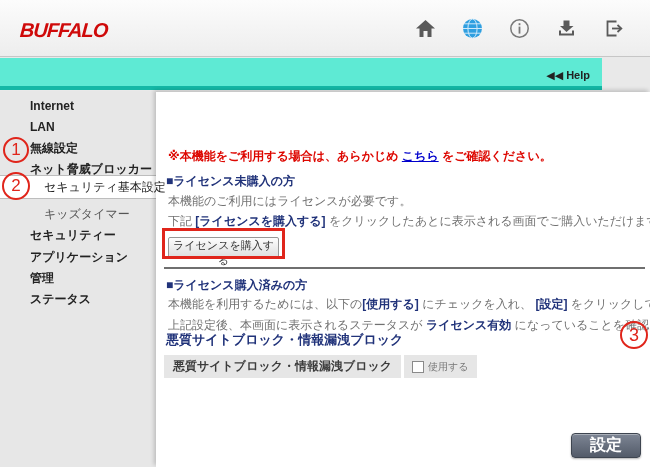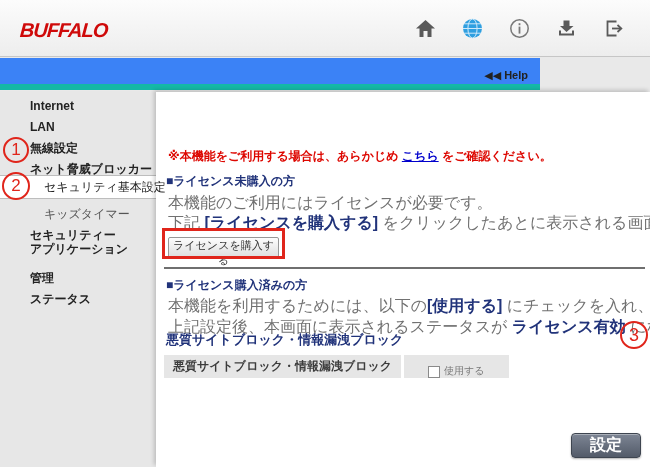--- a/index.html
+++ b/index.html
@@ -19,22 +19,22 @@
     font-size:20px; font-weight:bold; font-style:italic;
     color:#cf0a0a; letter-spacing:-1px; transform:skewX(-4deg);
   }
   .icon-group {
     position:absolute; right:26px; top:18px;
     display:flex; gap:26px; align-items:center;
   }
   .tb-icon { width:21px; height:21px; display:block; cursor:pointer; }
   
   .helpbar {
-    position:absolute; left:0; top:58px; width:540px; height:32px;
-    background:#3b82f6; border-bottom:6px solid #14b8a6;
+    position:absolute; left:0; top:58px; width:602px; height:32px;
+    background:#5eead4; border-bottom:4px solid #14b8a6;
   }
   .help-link {
     position:absolute; right:12px; top:11px;
     font-size:11px; font-weight:bold; color:#222; cursor:pointer;
   }
   
   .sidebar {
     position:absolute; left:0; top:91px; width:158px; height:392px;
     background:#e7e7e7;
   }
@@ -57,21 +57,21 @@
   }
   .intro {
     position:absolute; left:12px; top:22px;
     font-size:12px; font-weight:bold; color:#dd0700; line-height:17px; white-space:nowrap;
   }
   .intro .link { color:#0000cc; text-decoration:underline; cursor:pointer; }
   .sec-heading {
     position:absolute; left:10px; font-size:12px; font-weight:bold; color:#21337a; white-space:nowrap;
   }
   .body-line {
-    position:absolute; left:12px; font-size:16px; color:#717171; white-space:nowrap;
+    position:absolute; left:12px; font-size:12px; color:#717171; white-space:nowrap;
   }
   .body-line b { color:#21337a; }
   .annot-box {
     position:absolute; left:6px; top:136px; width:123px; height:31px;
     border:3px solid #e0251b; z-index:4;
   }
   .purchase-btn {
     position:absolute; left:12px; top:145px; width:111px; height:21px;
     background:linear-gradient(#fdfdfd,#dedede);
     border:1px solid #979797; border-radius:2px;
@@ -88,21 +88,21 @@
   }
   .setting-row {
     position:absolute; left:8px; top:263px; height:23px;
     display:flex; align-items:stretch; gap:3px;
   }
   .row-label {
     background:#e6e6e6; padding:0 9px; display:flex; align-items:center;
     font-size:12px; font-weight:bold; color:#3c3c3c; white-space:nowrap;
   }
   .row-check {
-    background:#e6e6e6; padding:0 24px; display:flex; align-items:flex-end; gap:4px;
+    background:#e6e6e6; padding:0 8px; display:flex; align-items:center; gap:4px;
   }
   .checkbox {
     width:12px; height:12px; background:#fff; border:1px solid #8a8a8a; cursor:pointer;
   }
   .check-label { font-size:10px; color:#777; white-space:nowrap; }
   .apply-btn {
     position:absolute; right:9px; bottom:9px; width:70px; height:25px;
     background:linear-gradient(#7d8594,#535b69);
     border:1px solid #3e4550; border-radius:4px;
     box-shadow:inset 0 1px 0 rgba(255,255,255,0.35), 0 1px 2px rgba(0,0,0,0.3);
@@ -160,21 +160,21 @@
 
 <div class="sidebar">
   <div class="selected-row"></div>
   <div class="nav-item" style="top:5px">Internet</div>
   <div class="nav-item" style="top:26px">LAN</div>
   <div class="nav-item" style="top:47px">無線設定</div>
   <div class="nav-item" style="top:68px">ネット脅威ブロッカー</div>
   <div class="nav-item selected">セキュリティ基本設定</div>
   <div class="nav-item sub" style="top:113px">キッズタイマー</div>
   <div class="nav-item" style="top:134px">セキュリティー</div>
-  <div class="nav-item" style="top:148px">アプリケーション</div>
+  <div class="nav-item" style="top:156px">アプリケーション</div>
   <div class="nav-item" style="top:177px">管理</div>
   <div class="nav-item" style="top:198px">ステータス</div>
 </div>
 
 <div class="num-circle nc1">1</div>
 <div class="num-circle nc2">2</div>
 
 <div class="panel">
 
   <div class="intro">

